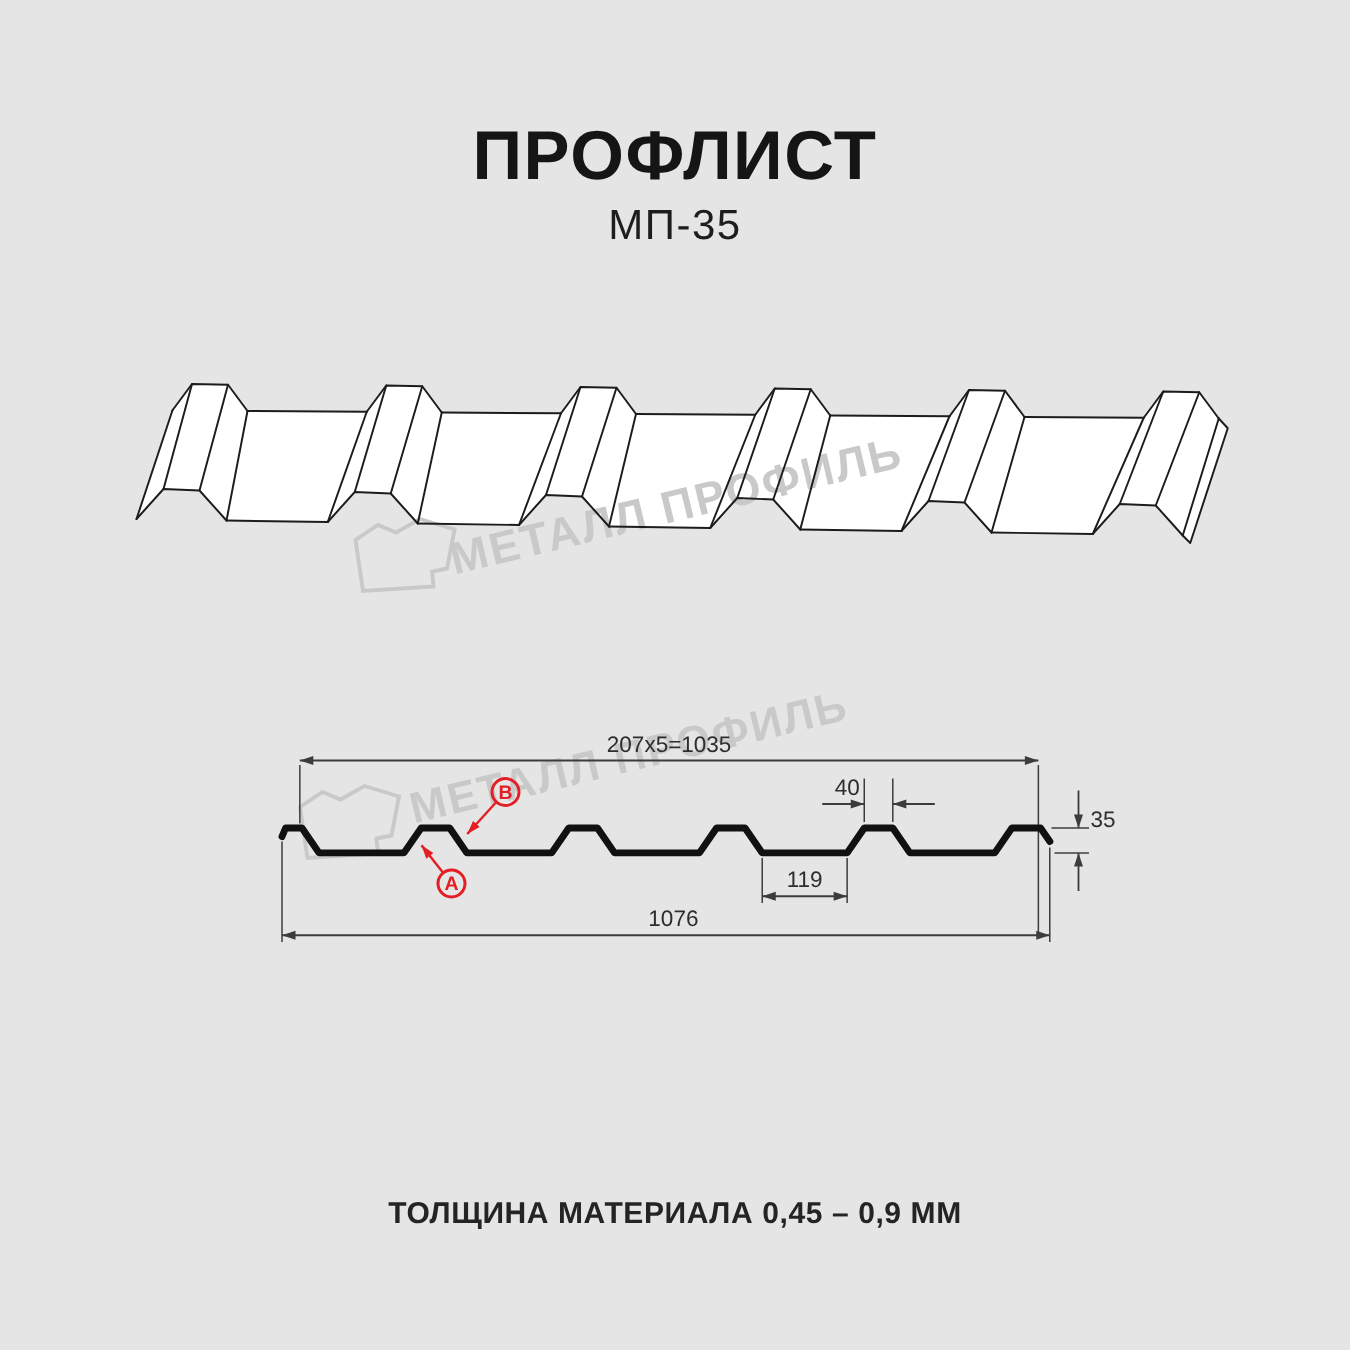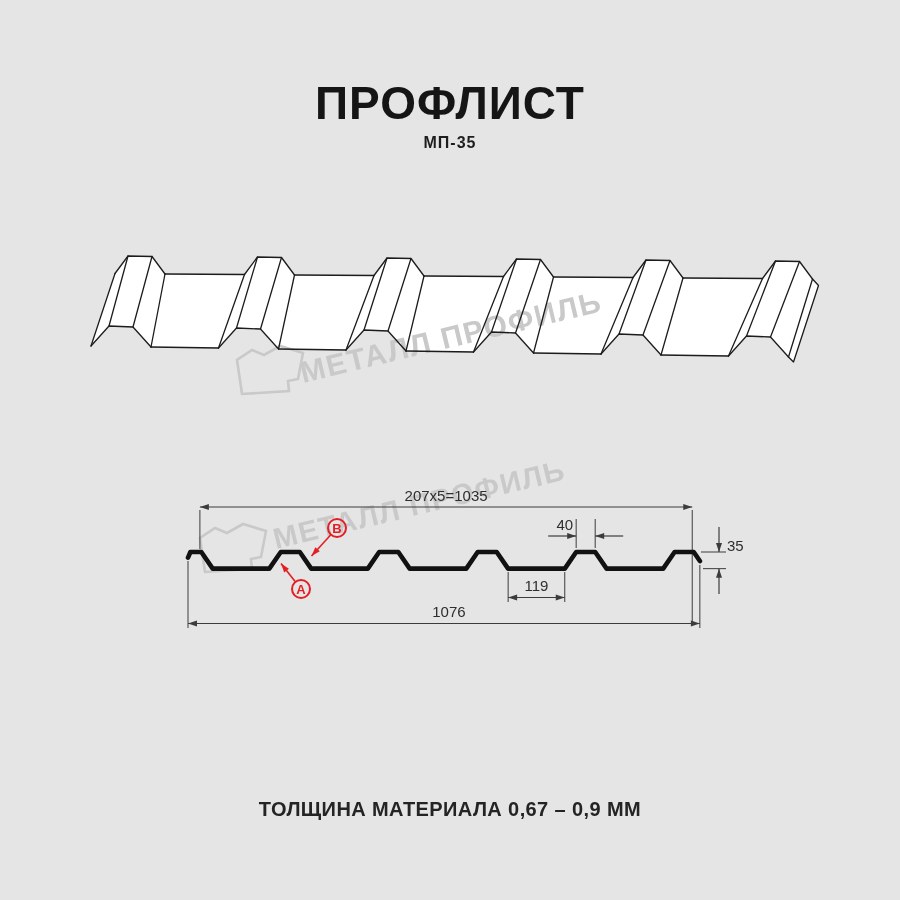--- a/index.html
+++ b/index.html
@@ -1,21 +1,21 @@
 <!DOCTYPE html>
 <html><head>
 <meta charset="utf-8">
 <style>
   html,body{margin:0;padding:0;background:#ffffff;}
   .page{position:relative;width:900px;height:900px;background:#e5e5e5;overflow:hidden;
         font-family:"Liberation Sans", sans-serif;}
   .title{position:absolute;left:0;top:76px;width:900px;text-align:center;
          font-size:46px;font-weight:bold;letter-spacing:1px;color:#151515;}
   .subtitle{position:absolute;left:0;top:134px;width:900px;text-align:center;
-         font-size:16px;font-weight:bold;letter-spacing:1px;color:#1d1d1d;}
+         font-size:28px;font-weight:normal;letter-spacing:1px;color:#1d1d1d;}
   .footer{position:absolute;left:0;top:798px;width:900px;text-align:center;
          font-size:20px;font-weight:bold;letter-spacing:0.4px;color:#242424;}
   svg{position:absolute;left:0;top:0;}
   .wm-text{fill:#c9c9c9;font-family:"Liberation Sans",sans-serif;font-weight:bold;letter-spacing:1.5px;}
   .wm-logo{fill:none;stroke:#c9c9c9;stroke-width:2.6;stroke-linejoin:miter;}
   .dim-text{fill:#2e2e2e;font-family:"Liberation Sans",sans-serif;font-size:15px;}
   .red-label{fill:#e31e24;font-family:"Liberation Sans",sans-serif;font-size:13px;font-weight:bold;}
 </style>
 </head>
 <body>
@@ -130,14 +130,14 @@
           <circle cx="337" cy="528" r="9" fill="none" stroke="#e31e24" stroke-width="2"></circle>
           <text x="337" y="532.5" text-anchor="middle" class="red-label">B</text>
           <line x1="295.13717061577955" y1="581.5248925351189" x2="281" y2="563.5" stroke="#e31e24" stroke-width="1.6"></line>
           <path d="M281,563.5 L284.1936991645622,572.4331005617464 L288.91481966869765,568.7302609506598 Z" fill="#e31e24" stroke="none"></path>
           <circle cx="301" cy="589" r="9" fill="none" stroke="#e31e24" stroke-width="2"></circle>
           <text x="301" y="593.5" text-anchor="middle" class="red-label">A</text>
         </g>
     </g>
   </svg>
 
-  <div class="footer">ТОЛЩИНА МАТЕРИАЛА 0,67 – 0,9 ММ</div>
+  <div class="footer">ТОЛЩИНА МАТЕРИАЛА 0,45 – 0,9 ММ</div>
 </div>
 
 </body></html>

